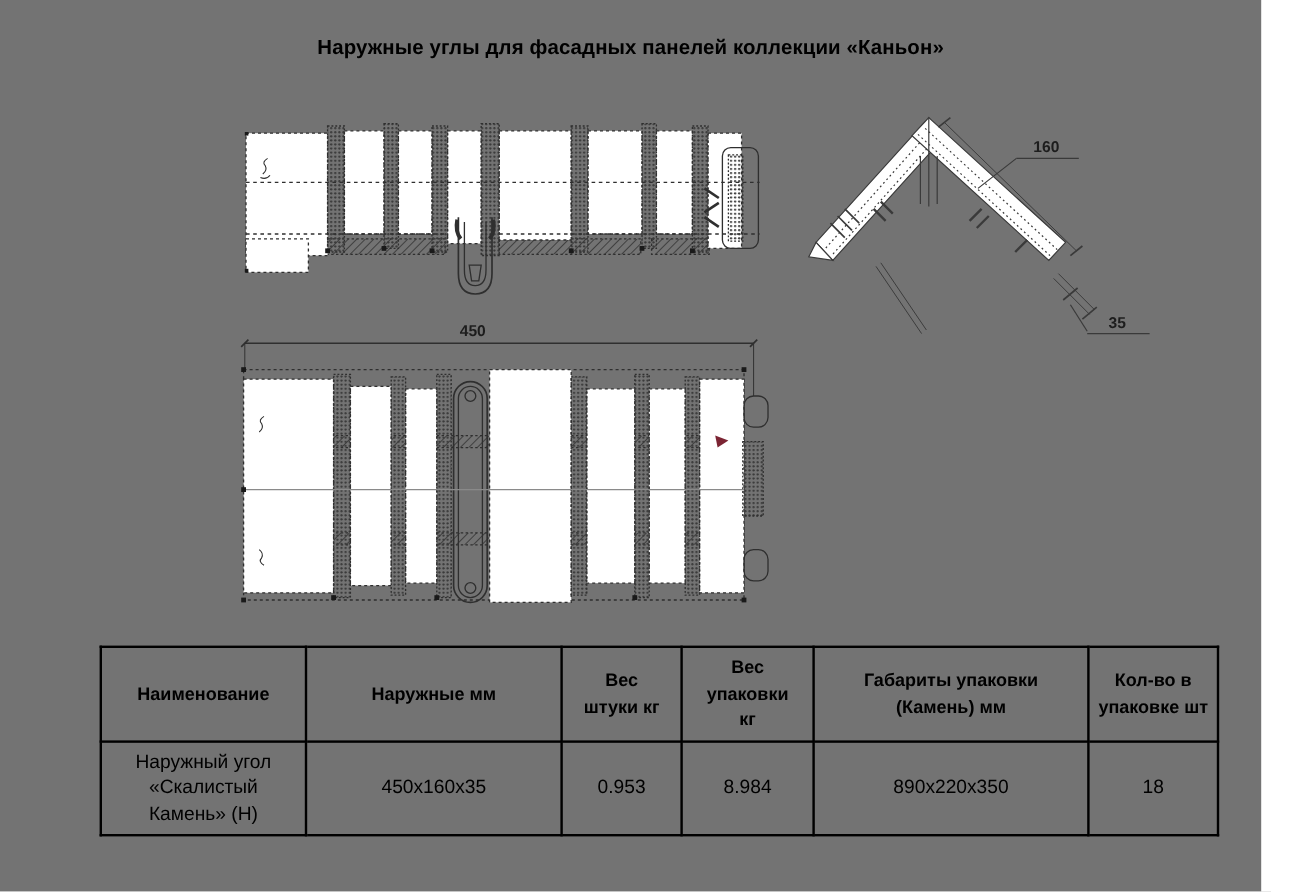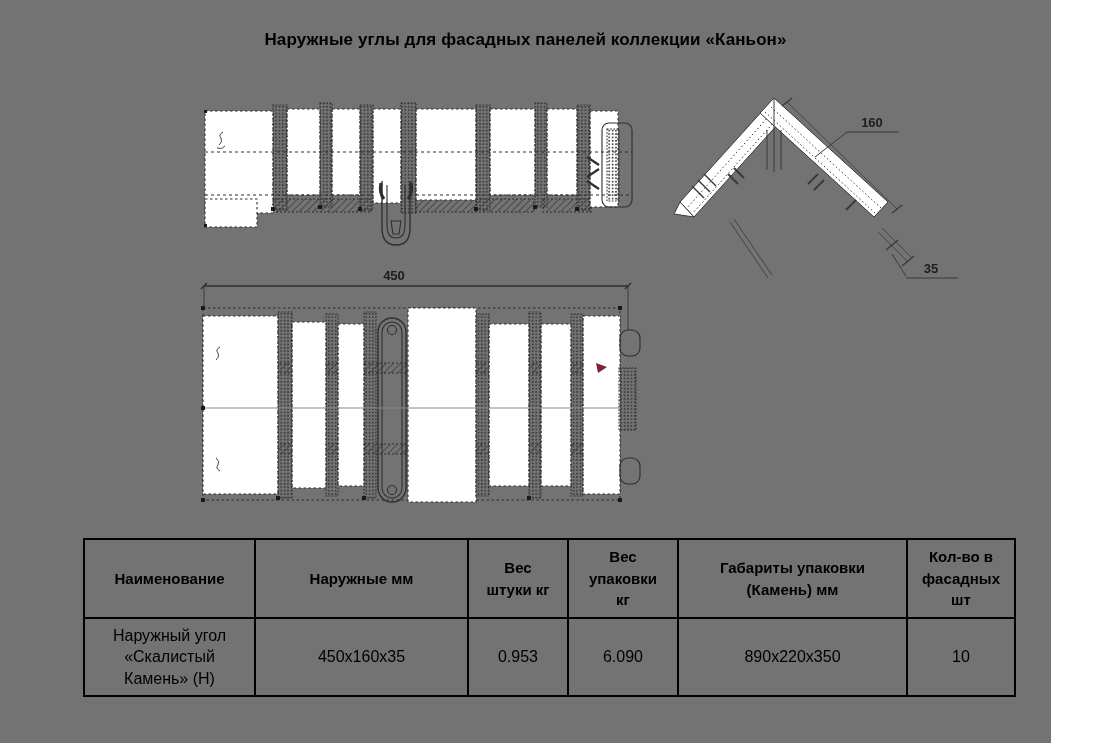--- a/index.html
+++ b/index.html
@@ -234,28 +234,28 @@
         <th>Наименование</th>
         <th>Наружные мм</th>
         <th>Вес
 штуки кг</th>
         <th>Вес
 упаковки
 кг</th>
         <th>Габариты упаковки
 (Камень) мм</th>
         <th>Кол-во в
-фасадных шт</th>
+упаковке шт</th>
       </tr>
     </thead>
     <tbody>
       <tr>
         <td>Наружный угол «Скалистый Камень» (Н)</td>
         <td>450х160х35</td>
         <td>0.953</td>
-        <td>6.090</td>
+        <td>8.984</td>
         <td>890х220х350</td>
-        <td>10</td>
+        <td>18</td>
       </tr>
     </tbody>
   </table>
 
 </div>
 
 </body></html>

